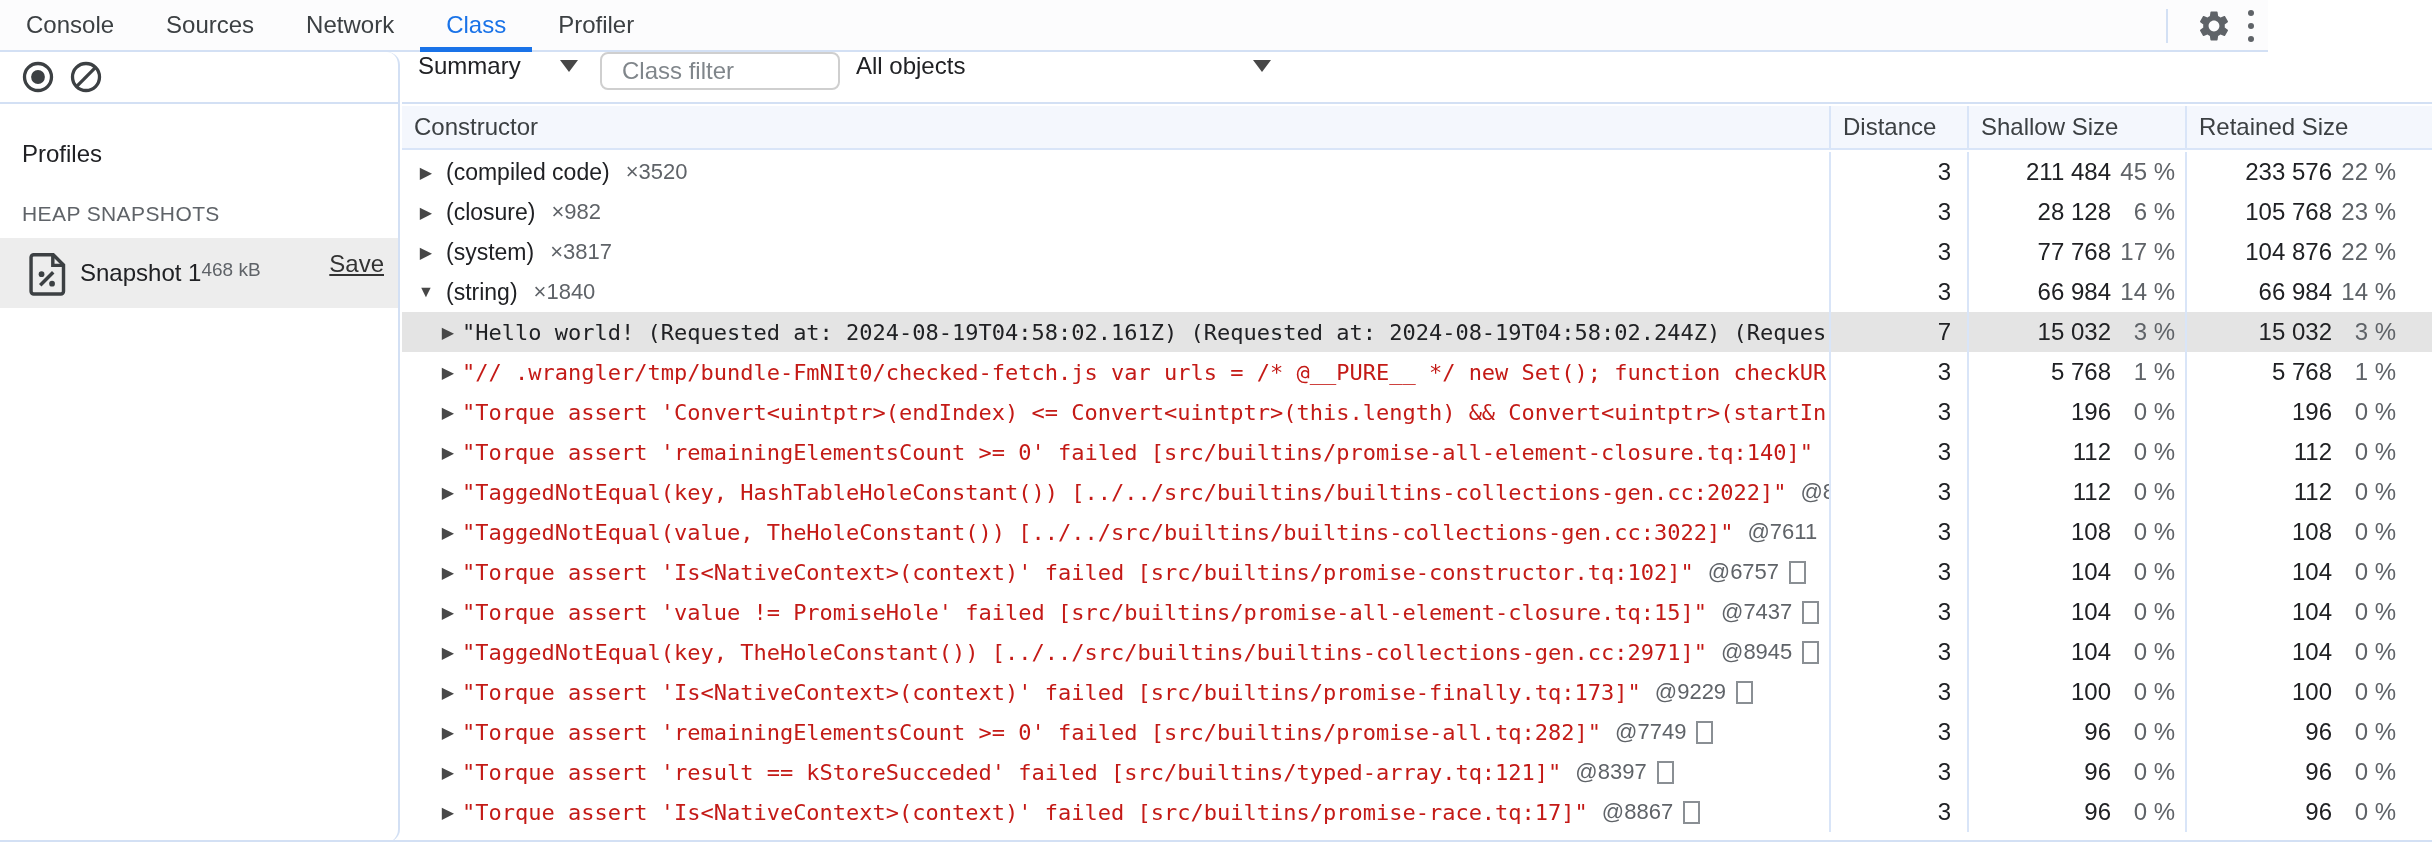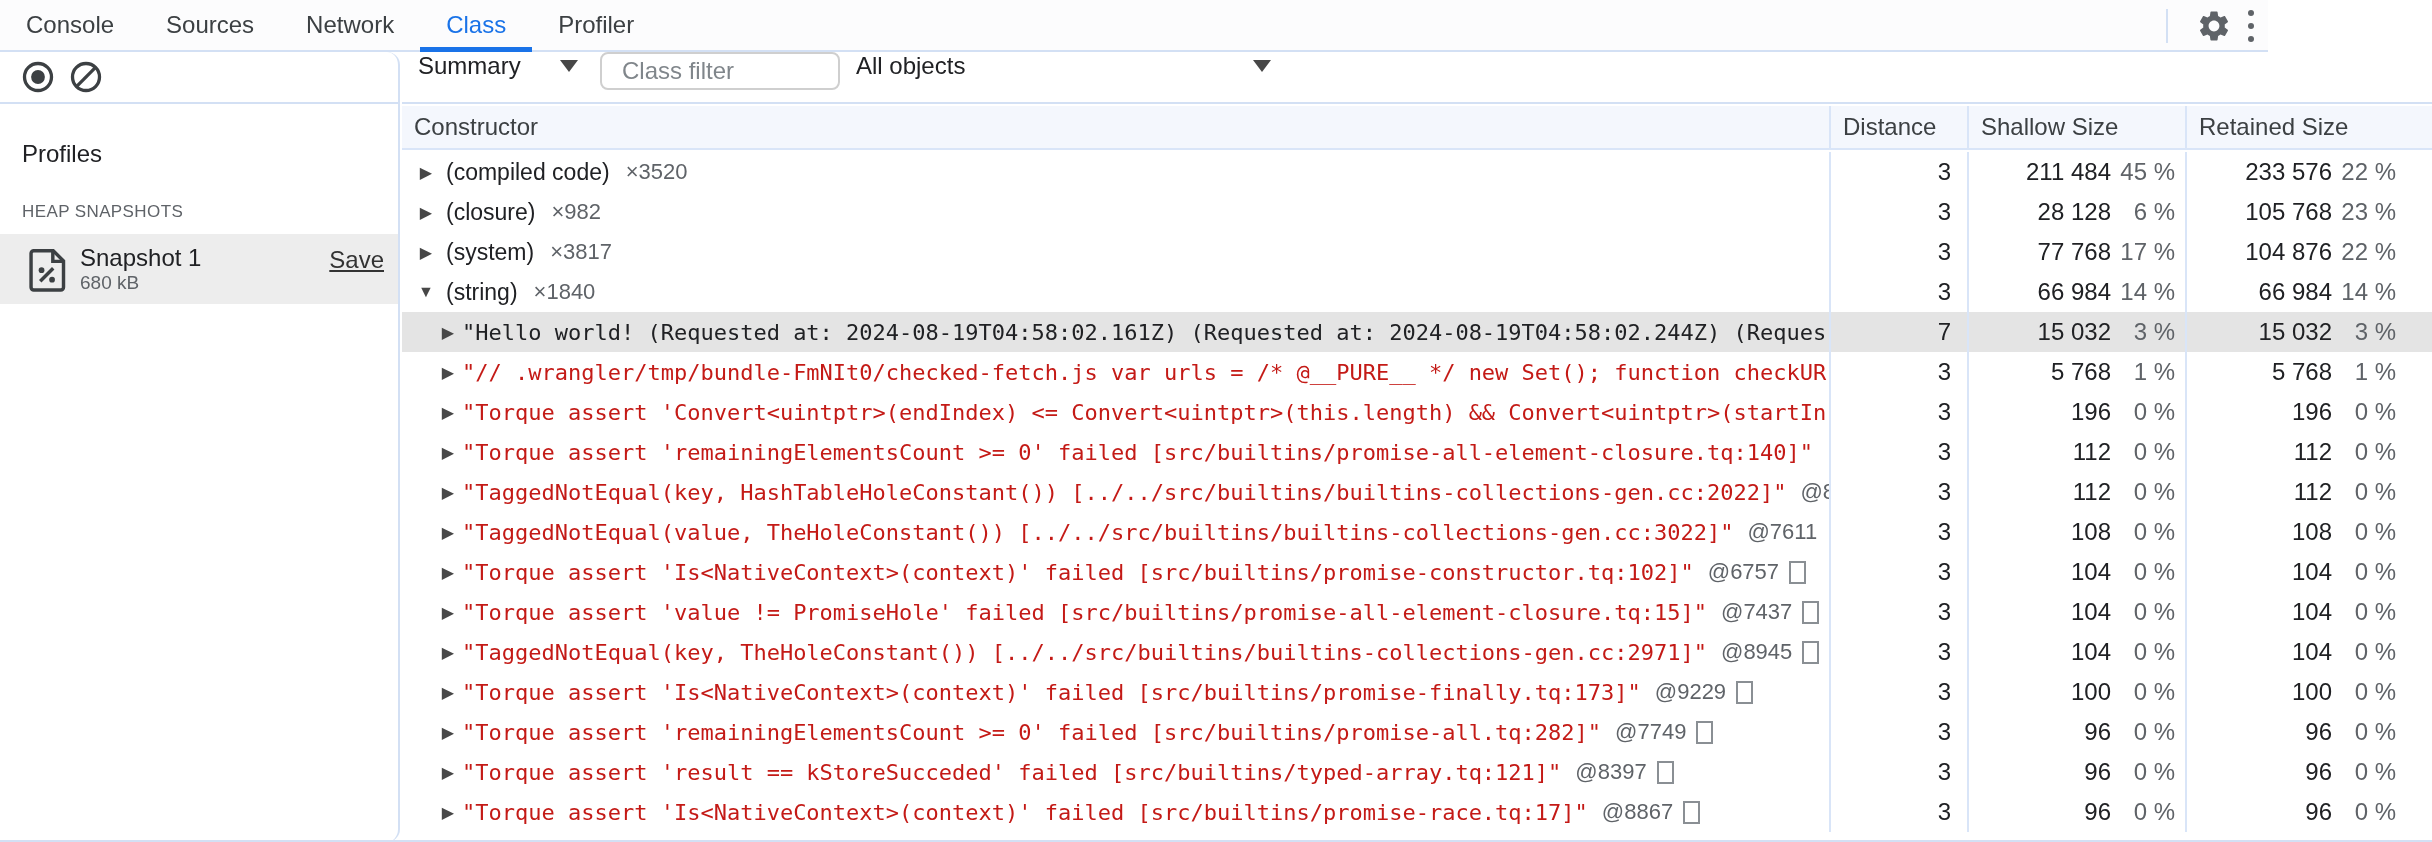--- a/index.html
+++ b/index.html
@@ -21,24 +21,24 @@
   .icon-btn { width: 48px; height: 48px; display: flex; align-items: center; justify-content: center; }
   .kebab { display: flex; flex-direction: column; gap: 7px; margin: 0 14px 0 10px; }
   .kebab i { width: 6px; height: 6px; border-radius: 50%; background: #5f6368; }
 
   
   .sidebar { position: absolute; left: 0; top: 52px; width: 400px; height: 790px;
     border-right: 2px solid #d3e0f4; background: #fff; border-radius: 13px; }
   .side-toolbar { height: 52px; border-bottom: 2px solid #d3e0f4; display: flex; align-items: center; padding-left: 16px; }
   .round-btn { width: 44px; height: 44px; display: flex; align-items: center; justify-content: center; margin-right: 4px; }
   .profiles-label { font-size: 24px; color: #202124; padding: 36px 0 0 22px; }
-  .heap-header { font-size: 17px; color: #5f6368; letter-spacing: .4px; padding: 34px 0 12px 22px; }
+  .heap-header { font-size: 21px; color: #5f6368; letter-spacing: .4px; padding: 34px 0 12px 22px; }
   .snapshot-item { height: 70px; background: #ededed; display: flex; align-items: center; position: relative; }
   .snap-icon { margin-left: 28px; flex: 0 0 auto; }
-  .snap-texts { margin-left: 10px; display: flex; flex-direction: column; justify-content: center; }
+  .snap-texts { margin-left: 10px; display: flex; flex-direction: row; justify-content: center; }
   .snap-name { font-size: 24px; color: #202124; line-height: 28px; }
   .snap-size { font-size: 19px; color: #5f6368; line-height: 22px; }
   .snap-save { position: absolute; right: 14px; top: 12px; font-size: 24px; color: #333;
     text-decoration: underline; cursor: pointer; }
 
   
   .main { position: absolute; left: 402px; top: 52px; width: 2030px; height: 790px; background: #fff; }
   .main-toolbar { height: 52px; border-bottom: 2px solid #d3e0f4; display: flex; align-items: flex-start; }
   .select { display: flex; align-items: center; cursor: default; }
   .select .sel-label { font-size: 24px; color: #202124; }
@@ -135,21 +135,21 @@
         <svg width="42" height="46" viewBox="0 0 22 24">
             <path d="M3 2.4h10.2l5.4 5.4v13.8a1.4 1.4 0 0 1-1.4 1.4H3a1.4 1.4 0 0 1-1.4-1.4V3.8A1.4 1.4 0 0 1 3 2.4z" fill="none" stroke="#3c4043" stroke-width="1.8"></path>
             <path d="M13 2.6V8h5.6" fill="none" stroke="#3c4043" stroke-width="1.8"></path>
             <line x1="6.4" y1="18.4" x2="13.2" y2="11.6" stroke="#3c4043" stroke-width="1.8"></line>
             <circle cx="7.1" cy="12.6" r="1.5" fill="#3c4043"></circle>
             <circle cx="12.6" cy="17.6" r="1.5" fill="#3c4043"></circle>
           </svg>
       </span>
       <span class="snap-texts">
         <span class="snap-name">Snapshot 1</span>
-        <span class="snap-size">680 kB</span>
+        <span class="snap-size">468 kB</span>
       </span>
       <span class="snap-save">Save</span>
     </div>
   </div>
 
   <div class="main">
     <div class="main-toolbar">
       <div class="select sel-summary">
         <span class="sel-label">Summary</span>
         <span class="arrow-down"></span>

